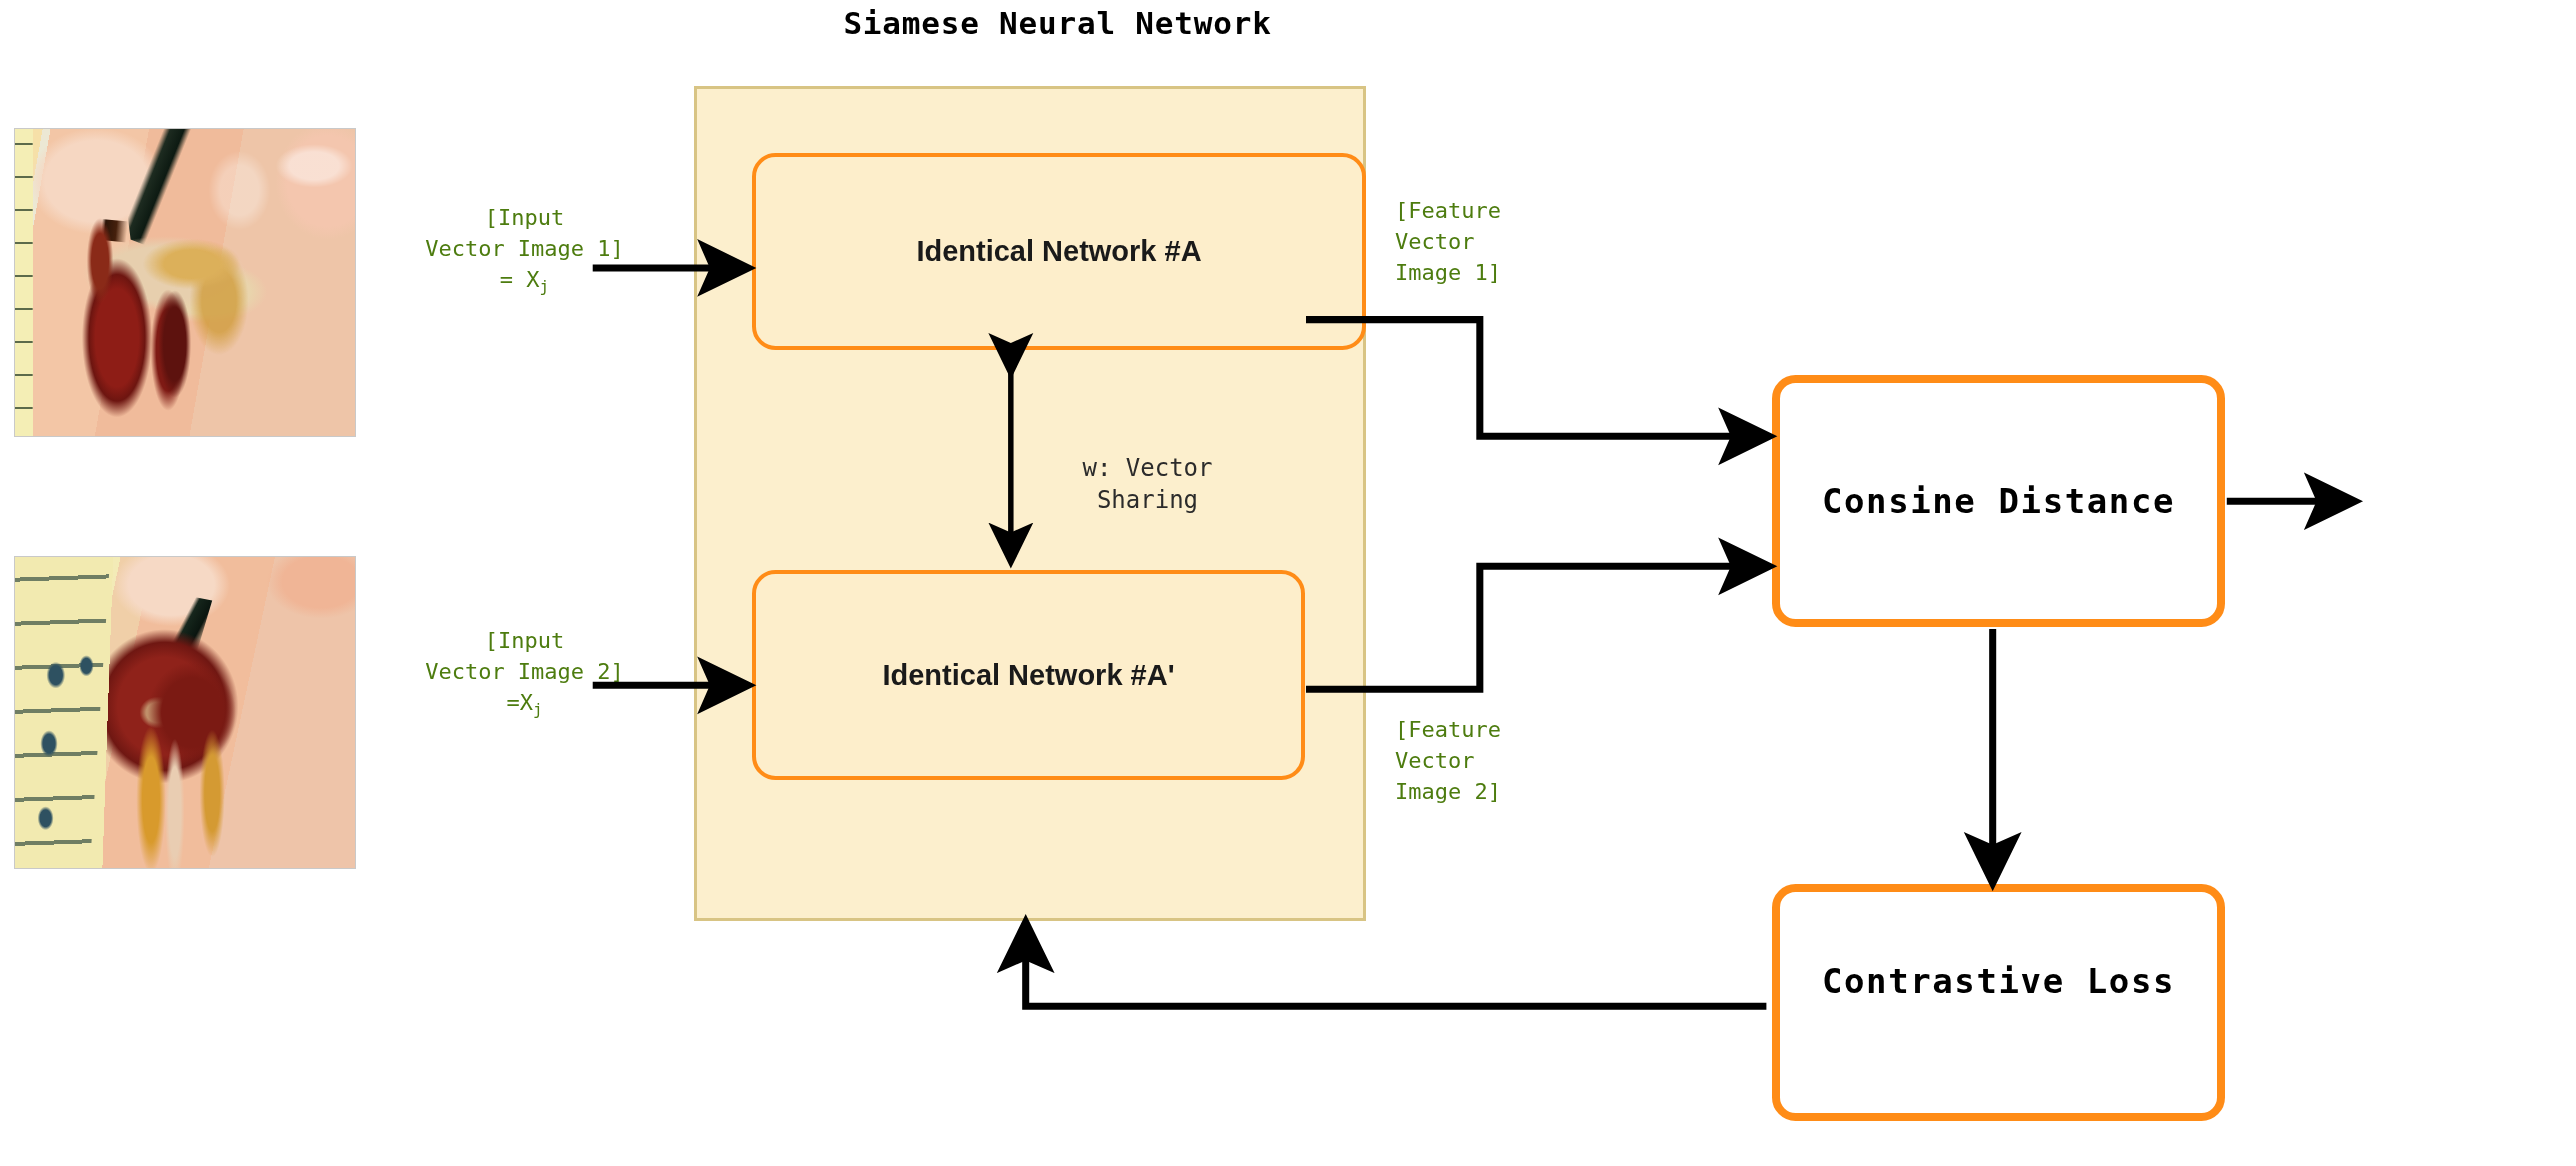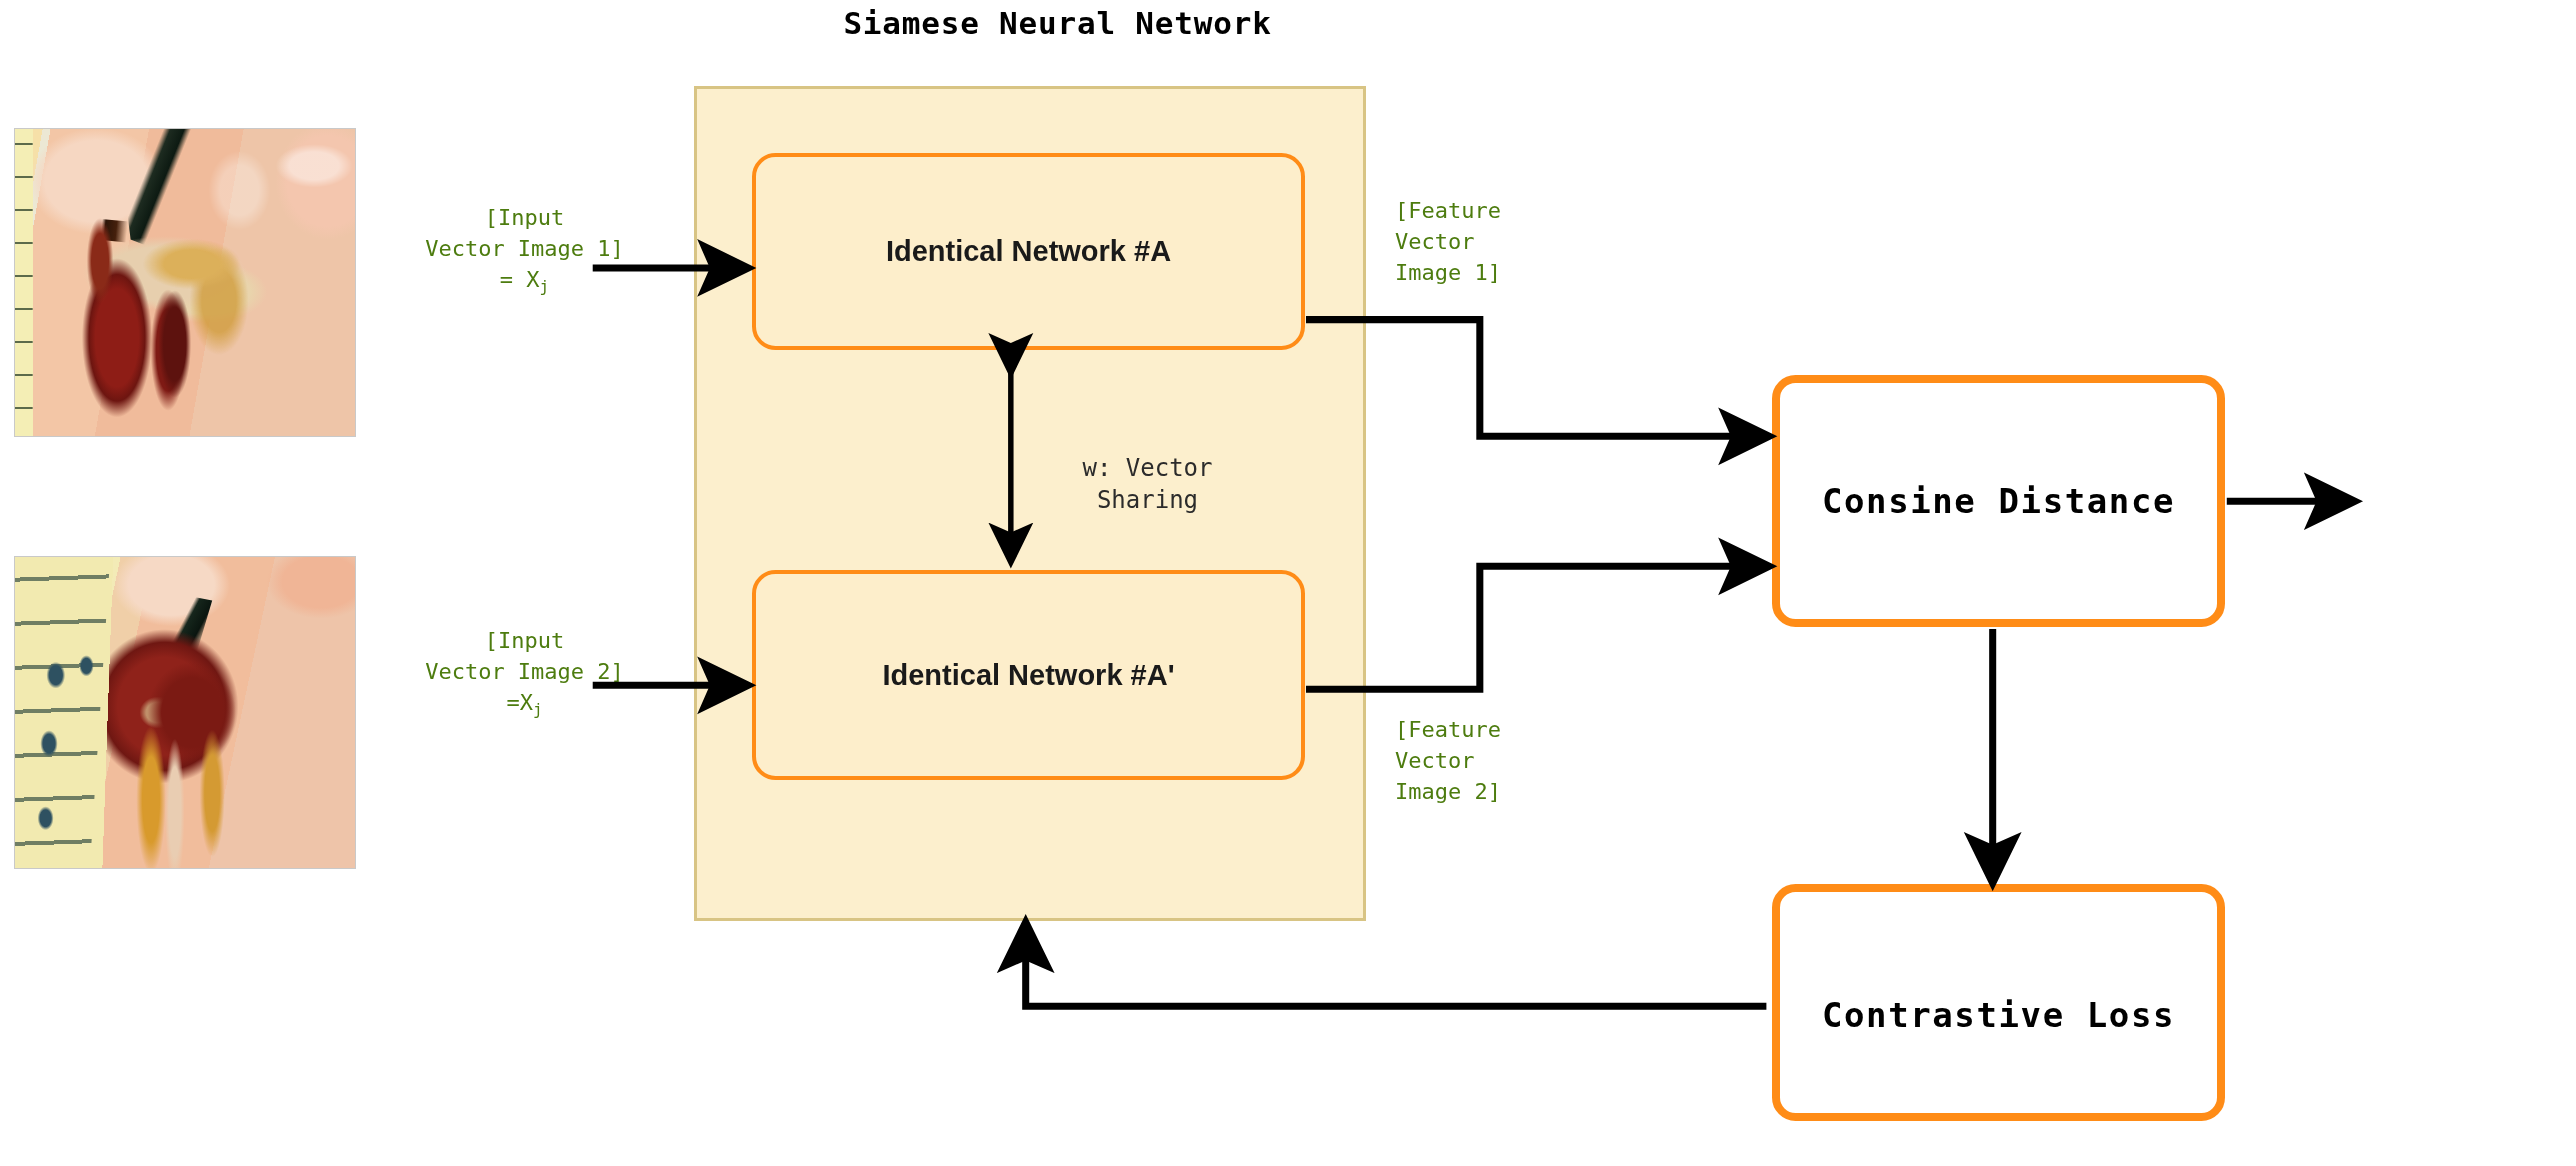--- a/index.html
+++ b/index.html
@@ -44,21 +44,21 @@
     background: #fdeecb;
     border: 4.7px solid #ff8c17;
     border-radius: 23.5px;
     box-sizing: border-box;
     display: flex; align-items: center; justify-content: center;
     font-family: "Liberation Sans", sans-serif;
     font-weight: bold;
     font-size: 29px;
     color: #1a1a1a;
   }
-  #net-a  { left: 752px; top: 153px; width: 553px; height: 197px; }
+  #net-a  { left: 752px; top: 153px; width: 614px; height: 197px; }
   #net-ap { left: 752px; top: 570px; width: 553px; height: 210px; }
 
   
   #weight-sharing-label {
     position: absolute;
     left: 1034px; top: 453px;
     width: 227px;
     text-align: center;
     font-family: "DejaVu Sans Mono", monospace;
     font-size: 24px;
@@ -76,21 +76,21 @@
     display: flex; align-items: center; justify-content: center;
     text-align: center;
     font-family: "DejaVu Sans Mono", monospace;
     font-weight: bold;
     font-size: 34px;
     line-height: 1.3;
     letter-spacing: 1.6px;
     color: #000000;
   }
   #cosine-distance-box     { left: 1772px; top: 375px;  width: 453px; height: 252px; }
-  #contrastive-loss-box    { left: 1772px; top: 884px; width: 453px; height: 237px; align-items: flex-start; padding-top: 101px; }
+  #contrastive-loss-box    { left: 1772px; top: 884px; width: 453px; height: 237px; align-items: flex-start; padding-top: 67px; }
 
   
   .plain-label {
     position: absolute;
     font-family: "DejaVu Sans Mono", monospace;
     font-size: 22px;
     line-height: 1.42;
     color: #4d7c0f;
     white-space: pre-line;
     margin-top: 16px;

